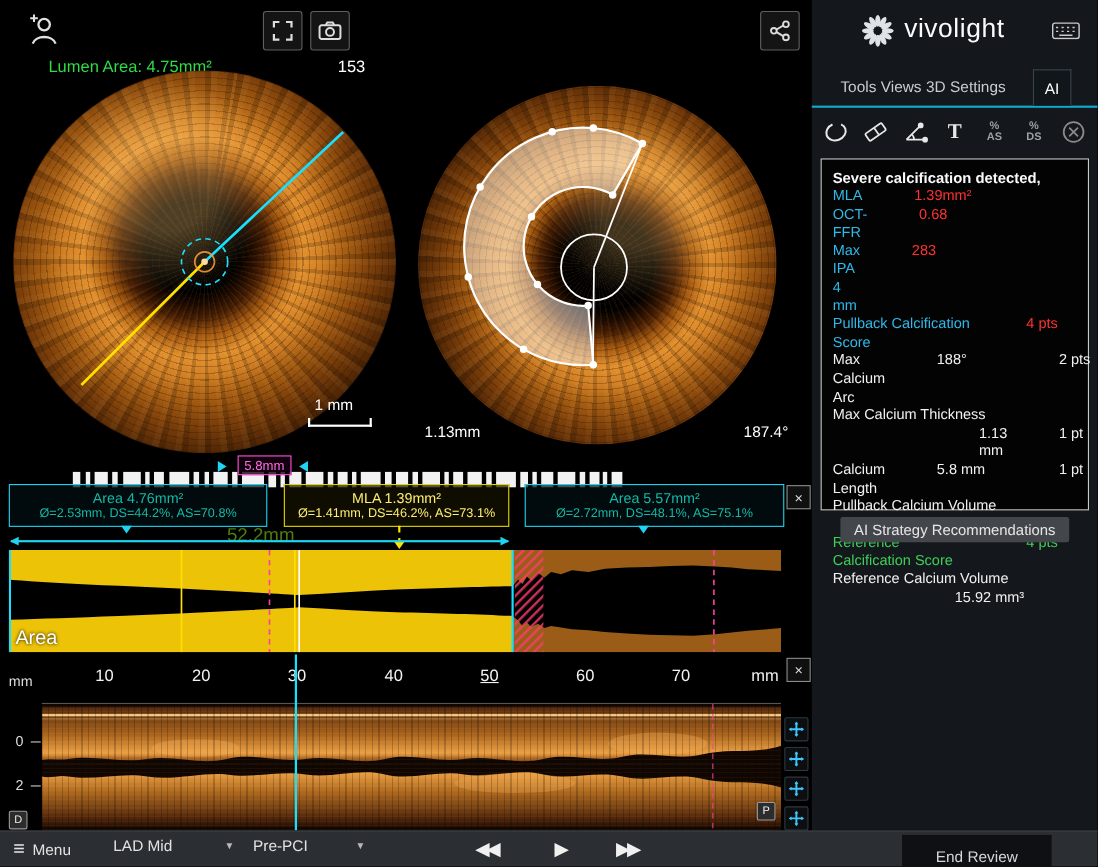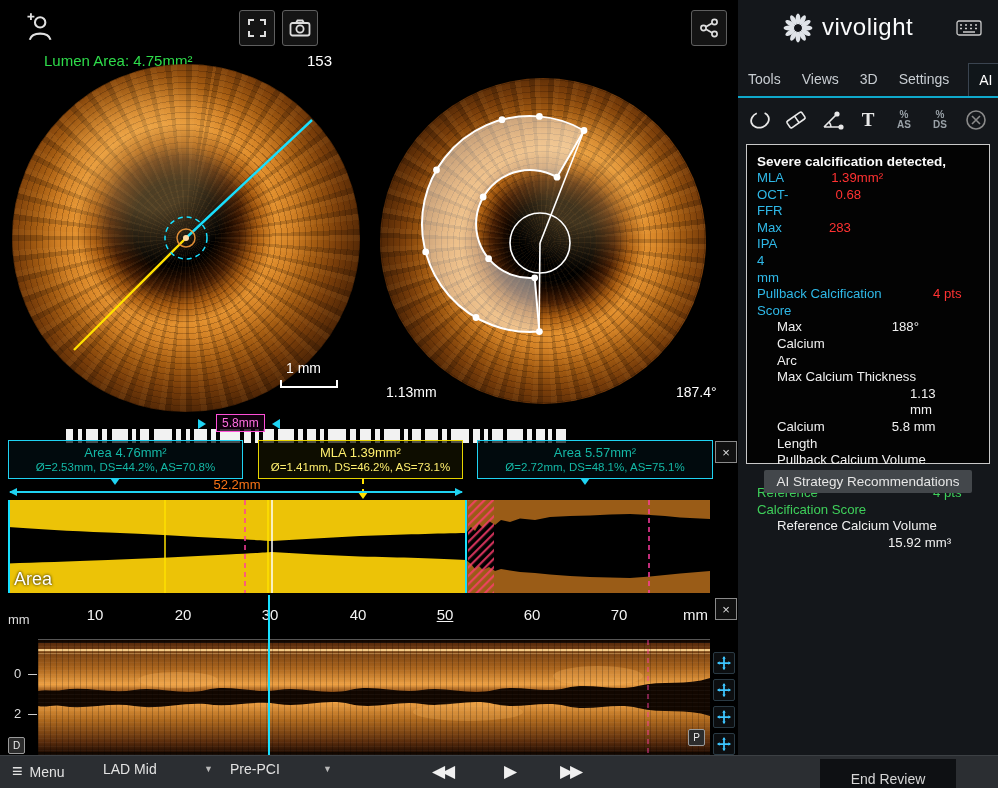--- a/index.html
+++ b/index.html
@@ -41,37 +41,37 @@
   .lmode-tex{position:absolute;left:0;top:0;width:672px;height:115px;
      background:repeating-linear-gradient(90deg, rgba(0,0,0,0.20) 0 1px, transparent 1px 6px),
                 repeating-linear-gradient(0deg, rgba(255,255,255,0.035) 0 1px, transparent 1px 4px);}
   .badge{position:absolute;width:15px;height:15px;background:#2c2c2c;border:1px solid #9a9a9a;border-radius:2px;
          color:#eee;font-size:10px;display:flex;align-items:center;justify-content:center;}
   .minictl{position:absolute;width:20px;height:20px;background:#0c0e10;border:1px solid #2a3a44;border-radius:2px;
            display:flex;align-items:center;justify-content:center;cursor:pointer;}
   
   #sidebar{position:absolute;left:738px;top:0;width:260px;height:755px;background:#14171b;}
   .tabs{position:absolute;left:0;top:60px;width:260px;height:38px;display:flex;align-items:flex-end;
-        border-bottom:2px solid #0fa9cc;box-sizing:border-box;padding:0 8px;gap:17px;}
+        border-bottom:2px solid #0fa9cc;box-sizing:border-box;padding:0 24px;}
   .tab{color:#c8cdd2;font-size:14px;padding:9px 2px;cursor:pointer;}
   .tab.active{color:#fff;background:#10161a;border:1px solid #3a4450;border-bottom:none;padding:8px 10px;margin-left:auto;}
   .toolrow{position:absolute;left:0;top:102px;width:260px;height:36px;display:flex;align-items:center;
            justify-content:space-evenly;}
   .toolbtn{width:28px;height:28px;display:flex;align-items:center;justify-content:center;cursor:pointer;}
   .pcticon{display:flex;flex-direction:column;align-items:center;line-height:10px;color:#9aa2a8;font-size:10px;font-weight:bold;}
   #lesion{position:absolute;left:8px;top:144px;width:244px;height:320px;background:#030303;
           border:1px solid #c9c9c9;box-sizing:border-box;padding:8px 10px;}
   #lesion .title{text-align:center;font-weight:bold;font-size:15px;color:#fff;margin-bottom:4px;}
   #lesion .alert{font-weight:bold;font-size:13.5px;color:#fafafa;line-height:17px;}
   .lr{display:grid;grid-template-columns:1fr 64px 46px;font-size:13.2px;line-height:16.6px;gap:47px;}
   .lr.wide{grid-template-columns:1fr 46px;}
   .lr.full{grid-template-columns:1fr;}
   .lr.ind{grid-template-columns:86px 1fr 46px;}
   .lr.ind2{grid-template-columns:64px 1fr;}
-  .cy{color:#2fb9e8;} .rd{color:#ff3232;} .gn{color:#3ecf5a;} .wh{color:#f0f0f0;margin-left:20px;}
+  .cy{color:#2fb9e8;} .rd{color:#ff3232;} .gn{color:#3ecf5a;} .wh{color:#f0f0f0;}
   #aibtn{position:absolute;left:26px;top:470px;width:208px;height:23px;background:#43474b;border-radius:2px;
          color:#e6e6e6;font-size:13.5px;display:flex;align-items:center;justify-content:center;cursor:pointer;}
   
   #bottombar{position:absolute;left:0;top:755px;width:998px;height:33px;background:#2b2e32;border-top:1px solid #3c4044;box-sizing:border-box;}
   .bb{position:absolute;color:#e2e2e2;font-size:14px;display:flex;align-items:center;gap:7px;cursor:pointer;}
   .caret{font-size:9px;color:#b8b8b8;}
   .pb{position:absolute;color:#f0f0f0;font-size:17px;cursor:pointer;letter-spacing:-3px;}
   #endreview{position:absolute;left:820px;top:3px;width:136px;height:40px;background:#0e1013;color:#d6d6d6;
              font-size:14px;display:flex;align-items:center;justify-content:center;cursor:pointer;}
   .lbl{position:absolute;white-space:nowrap;}
@@ -212,21 +212,21 @@
     <div class="mbox cyanbox" style="left:477px;top:440px;width:234px;">
       <span class="l1">Area 5.57mm²</span>
       <span class="l2">Ø=2.72mm, DS=48.1%, AS=75.1%</span>
     </div>
     <div class="xbtn" style="left:715px;top:441px;">×</div>
 
     <div class="tri-down" style="left:110px;top:478px;"></div>
     <div class="tri-down" style="left:580px;top:478px;"></div>
     <div class="abs" style="left:362px;top:478px;width:0;height:17px;border-left:2px dashed #ffe100;"></div>
     <div class="tri-down y" style="left:358px;top:492px;"></div>
-    <div class="lbl" style="left:8px;top:477px;width:458px;text-align:center;color:#f97316;font-size:13px;">52.2mm</div>
+    <div class="lbl" style="left:8px;top:477px;width:458px;text-align:center;color:#4d7c0f;font-size:17px;">52.2mm</div>
     <div class="seg-line" style="left:10px;top:491px;width:452px;"></div>
 
     <div class="abs" style="left:8px;top:500px;width:702px;height:93px;">
       <svg width="702" height="93" viewBox="0 0 702 93">
         <defs>
           <pattern id="hatch" width="6" height="6" patternTransform="rotate(45)" patternUnits="userSpaceOnUse">
             <rect width="2.2" height="6" fill="#ff3d6e" opacity="0.8"></rect>
           </pattern>
         </defs>
         <rect x="0" y="0" width="458" height="93" fill="#ecc307"></rect>

